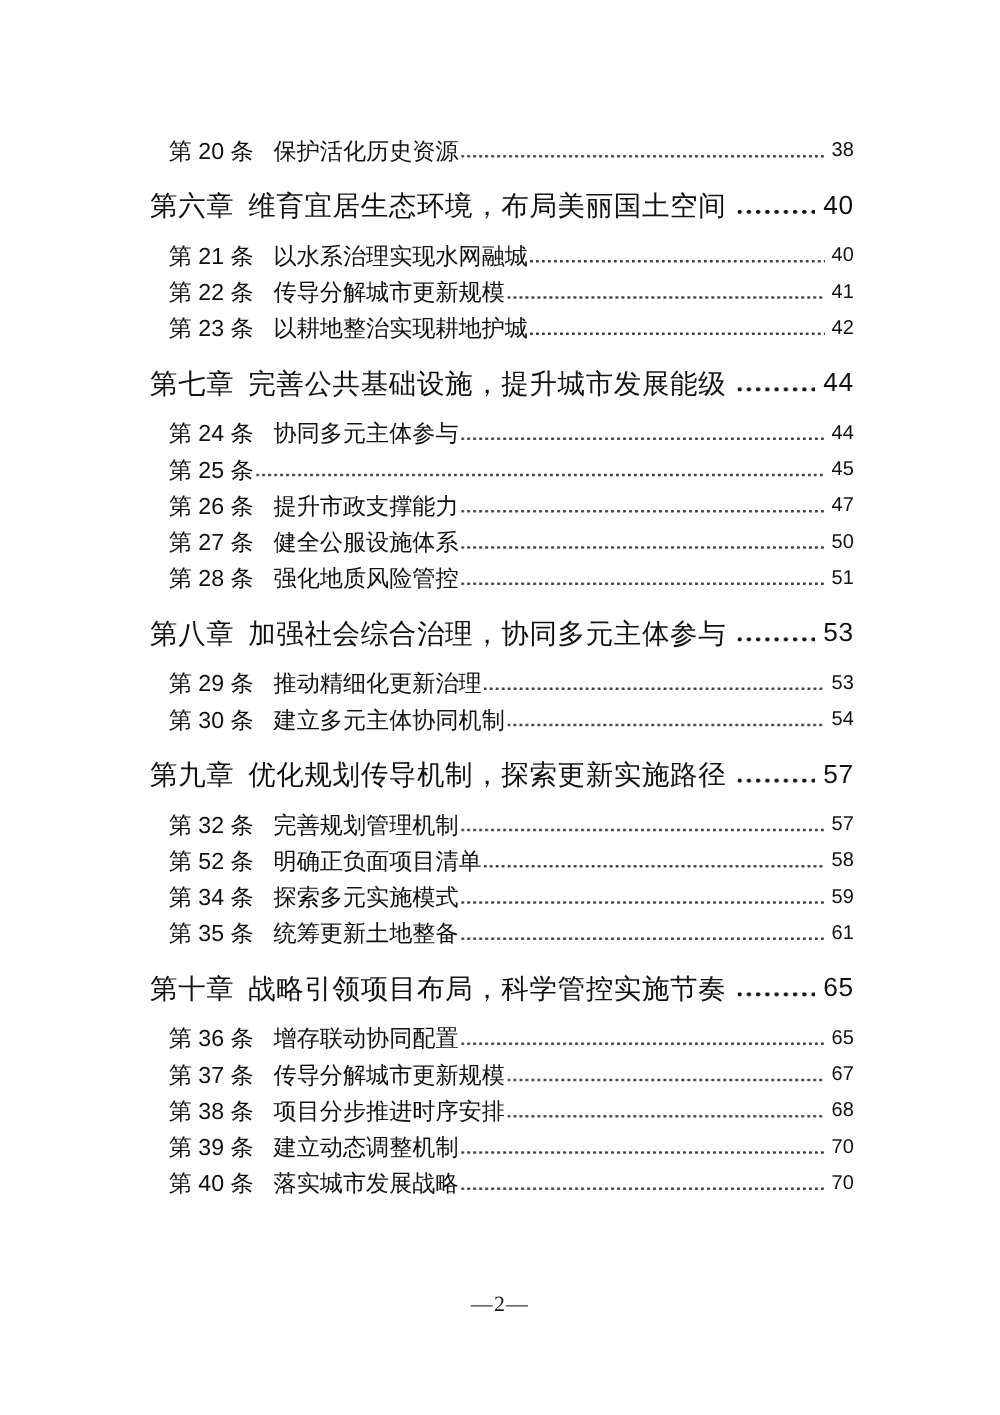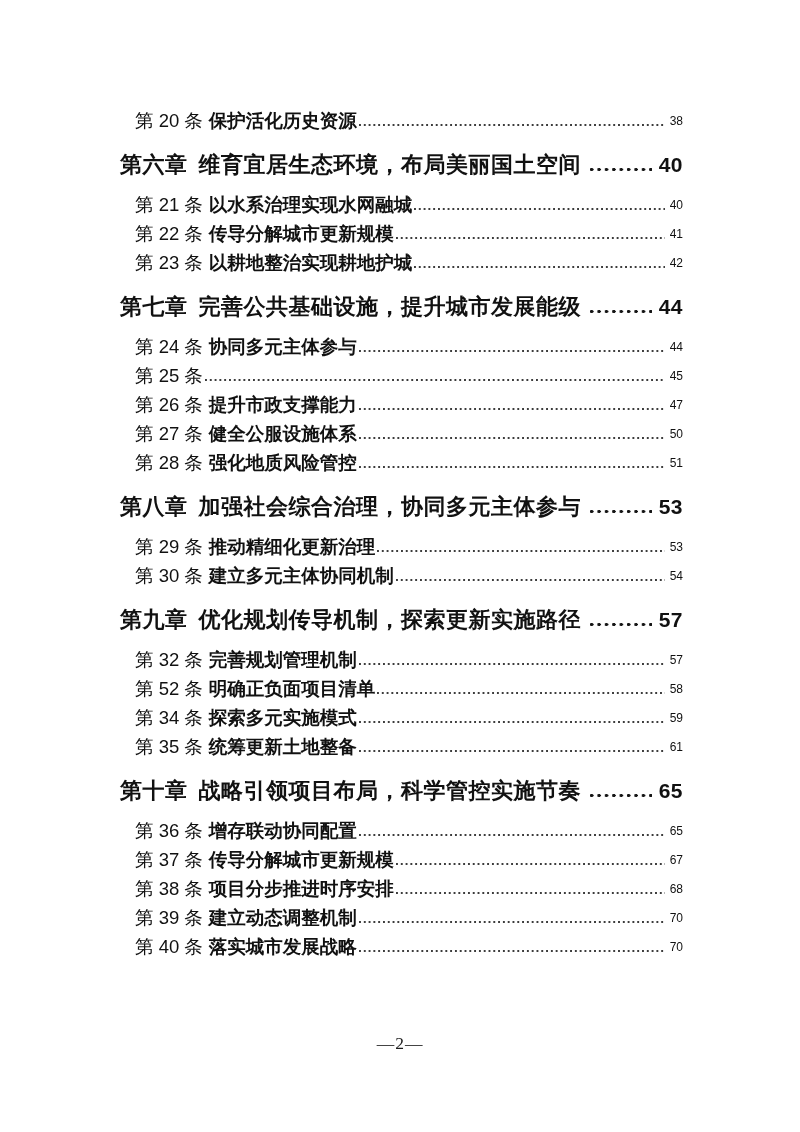--- a/index.html
+++ b/index.html
@@ -30,26 +30,26 @@
     height: 29px;
     padding-left: 15px;
     font-size: 18.5px;
     font-weight: 400;
   }
   .toc-row.chapter {
     height: 30px;
     margin-top: 15px;
     margin-bottom: 10px;
     font-size: 22px;
-    font-weight: 700;
+    font-weight: 400;
     letter-spacing: 0.5px;
   }
   .toc-label { flex: 0 0 auto; }
   .toc-title { flex: 0 0 auto; }
-  .article .toc-title { margin-left: 6px; font-weight: bold; }
+  .article .toc-title { margin-left: 16px; }
   .chapter .toc-title { margin-left: 11px; }
   .leader {
     flex: 1 1 auto;
     min-width: 10px;
     align-self: center;
   }
   .article .leader {
     height: 2.2px;
     margin: 0 5px 0 2px;
     transform: translateY(5px);
@@ -62,21 +62,21 @@
     margin: 0 7px 0 9px;
     transform: translateY(5px);
     background-image: radial-gradient(circle at 1.7px 1.7px, #151515 1.55px, rgba(0,0,0,0) 2px);
     background-size: 7.4px 3.4px;
     background-repeat: repeat-x;
   }
   .toc-page-num {
     flex: 0 0 auto;
     text-align: right;
   }
-  .article .toc-page-num { font-size: 12px; }
+  .article .toc-page-num { font-size: 16px; }
   .chapter .toc-page-num { font-size: 21px; }
   .footer {
     position: absolute;
     left: 0;
     top: 1033px;
     width: 100%;
     text-align: center;
   }
   .footer .page-num {
     font-family: "Liberation Serif", "DejaVu Serif", serif;

